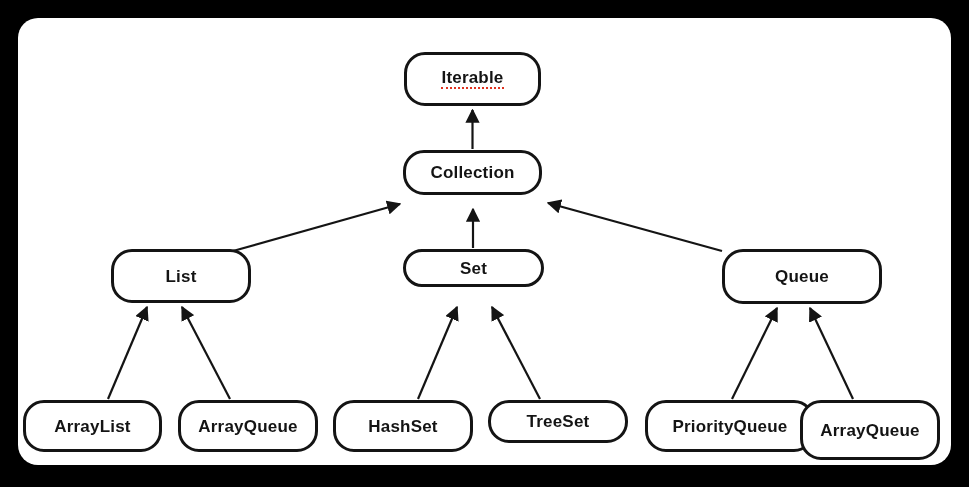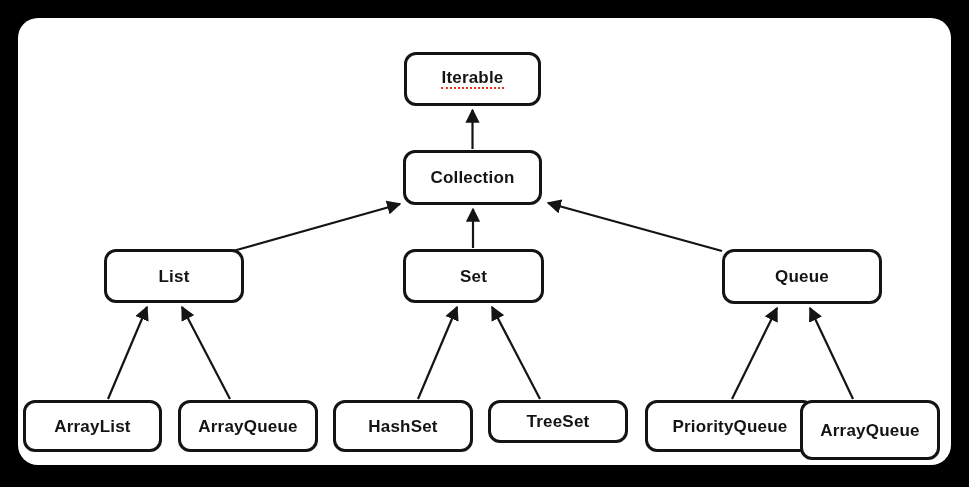--- a/index.html
+++ b/index.html
@@ -32,21 +32,21 @@
     top: 0;
     width: 969px;
     height: 487px;
     pointer-events: none;
   }
   .node {
     position: absolute;
     box-sizing: border-box;
     background: #ffffff;
     border: 3px solid #141414;
-    border-radius: 12px;
+    border-radius: 21px;
     display: flex;
     align-items: center;
     justify-content: center;
     font-weight: bold;
     font-size: 17px;
     color: #141414;
     letter-spacing: 0.2px;
   }
   .node span {
     line-height: 1;
@@ -79,27 +79,27 @@
       <line x1="418" y1="399" x2="457" y2="307" marker-end="url(#arrowhead)"></line>
       <line x1="540" y1="399" x2="492" y2="307" marker-end="url(#arrowhead)"></line>
       <line x1="732" y1="399" x2="777" y2="308" marker-end="url(#arrowhead)"></line>
       <line x1="853" y1="399" x2="810" y2="308" marker-end="url(#arrowhead)"></line>
     </g>
   </svg>
 
   <div class="node" style="left:404px; top:52px;  width:137px; height:54px;">
     <span class="spellcheck">Iterable</span>
   </div>
-  <div class="node" style="left:403px; top:150px; width:139px; height:55px;">
+  <div class="node" style="left:403px; top:150px; width:139px; height:45px;">
     <span>Collection</span>
   </div>
-  <div class="node" style="left:104px;  top:249px; width:140px; height:54px;">
+  <div class="node" style="left:111px;  top:249px; width:140px; height:54px;">
     <span>List</span>
   </div>
-  <div class="node" style="left:403px; top:249px; width:141px; height:54px;">
+  <div class="node" style="left:403px; top:249px; width:141px; height:38px;">
     <span>Set</span>
   </div>
   <div class="node" style="left:722px; top:249px; width:160px; height:55px;">
     <span>Queue</span>
   </div>
   <div class="node" style="left:23px;  top:400px; width:139px; height:52px;align-items:center;">
     <span>ArrayList</span>
   </div>
   <div class="node" style="left:178px; top:400px; width:140px; height:52px;">
     <span>ArrayQueue</span>

